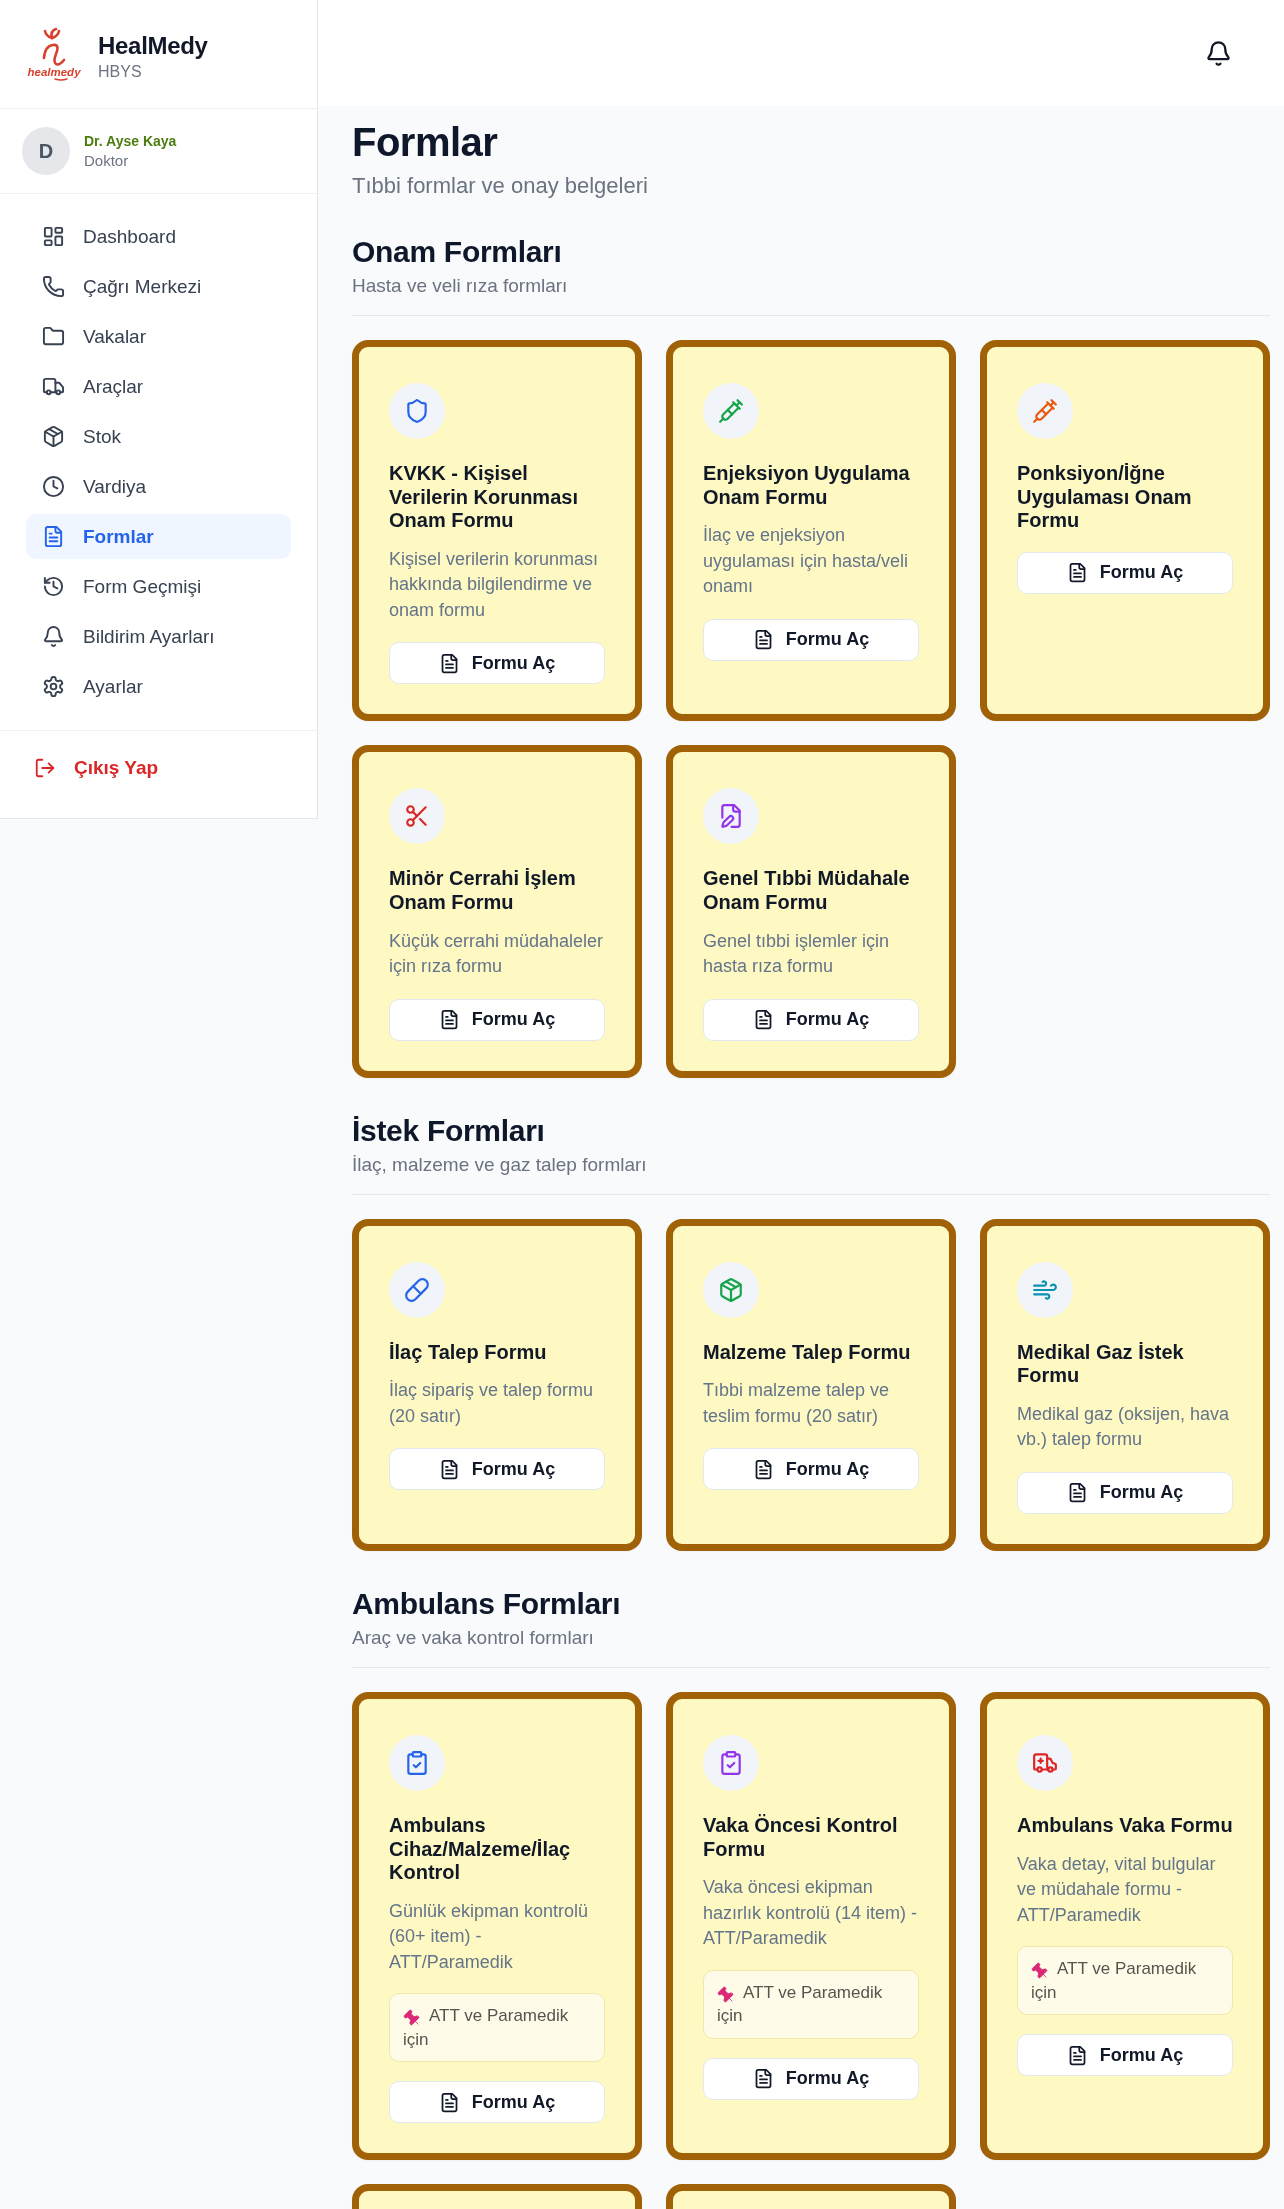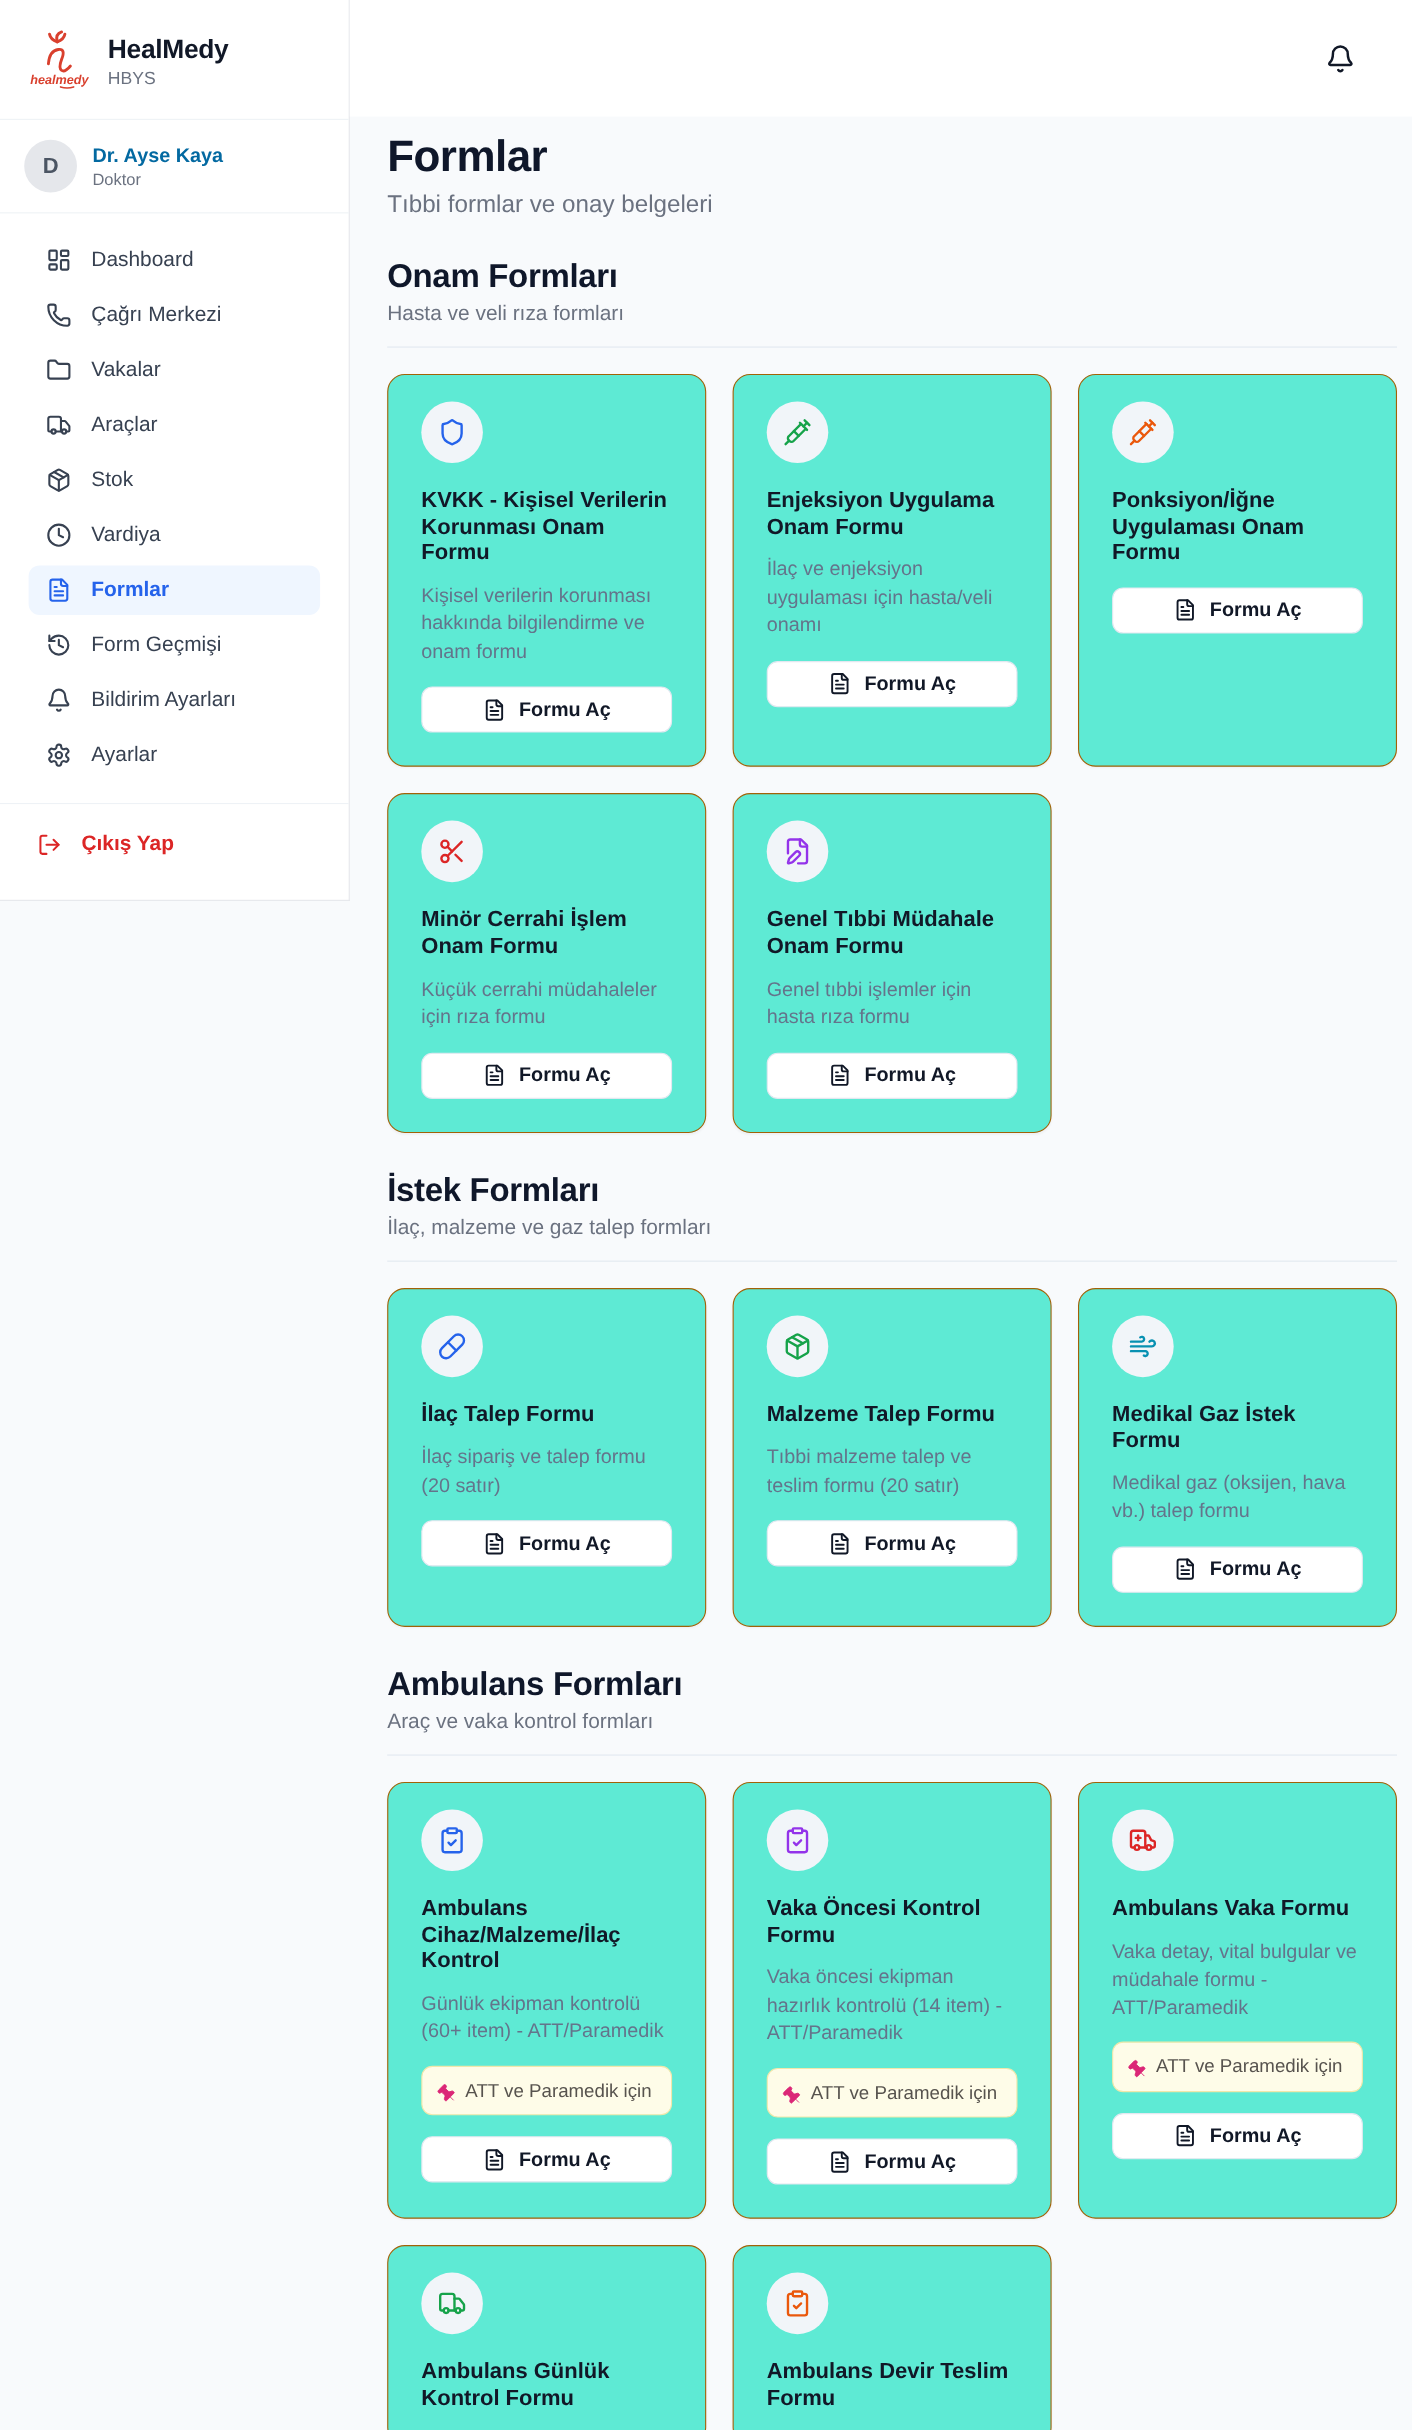--- a/index.html
+++ b/index.html
@@ -17,21 +17,21 @@
     border-right:1px solid #e5e7eb; border-bottom:1px solid #e5e7eb;
   }
   .brand { display:flex; align-items:center; gap:12px; padding:24px 22px 20px; border-bottom:1px solid #eef2f6; }
   .brand-name { font-size:24px; font-weight:800; color:#111827; letter-spacing:-0.3px; }
   .brand-sub { font-size:16px; color:#6b7280; margin-top:3px; }
   .logo-box { width:64px; height:64px; display:flex; align-items:center; justify-content:center; }
 
   .user { display:flex; align-items:center; gap:14px; padding:18px 22px; border-bottom:1px solid #eef2f6; }
   .avatar { width:48px; height:48px; border-radius:50%; background:#e5e7eb; color:#4b5563;
     display:flex; align-items:center; justify-content:center; font-size:20px; font-weight:700; }
-  .user-name { font-size:18px; font-weight:700; color:#0369a1; }
+  .user-name { font-size:14px; font-weight:700; color:#4d7c0f; }
   .user-role { font-size:15px; color:#6b7280; margin-top:3px; }
 
   nav.menu { padding:20px 26px 4px; }
   .menu-item {
     display:flex; align-items:center; gap:18px; height:45px; padding:0 16px;
     margin-bottom:5px; border-radius:10px; font-size:19px; color:#374151; cursor:pointer;
   }
   .menu-item svg { width:23px; height:23px; flex-shrink:0; }
   .menu-item.active { background:#eff6ff; color:#2563eb; font-weight:600; }
   .side-divider { border:none; border-top:1px solid #eef2f6; margin:12px 0 0; }
@@ -53,21 +53,21 @@
   .page-title { font-size:40px; font-weight:800; color:#0f172a; letter-spacing:-0.5px; }
   .page-sub { font-size:22px; color:#6b7280; margin-top:8px; }
 
   .section { margin-top:36px; }
   .section-title { font-size:30px; font-weight:700; color:#0f172a; letter-spacing:-0.3px; }
   .section-sub { font-size:19px; color:#6b7280; margin-top:6px; }
   .section-divider { border:none; border-top:1px solid #e2e8f0; margin-top:18px; }
   .cards { display:grid; grid-template-columns:repeat(3,1fr); gap:24px; margin-top:24px; }
 
   .card {
-    background:#5eead4; border:1px solid #a16207; border-radius:16px; padding:24px 30px 30px;
+    background:#fef9c3; border:7px solid #a16207; border-radius:16px; padding:36px 30px 30px;
     box-shadow:0 1px 2px rgba(16,24,40,.04);
   }
   .icon-circle { width:56px; height:56px; border-radius:50%; background:#f1f5f9;
     display:flex; align-items:center; justify-content:center; margin-bottom:23px; }
   .icon-circle svg { width:26px; height:26px; }
   .card-title { font-size:20px; font-weight:700; color:#111827; line-height:1.18; }
   .card-desc { font-size:18px; color:#64748b; line-height:1.42; margin-top:14px; }
   .card-badge {
     margin-top:18px; background:#fefce8; border:1px solid #f1e7aa; border-radius:10px;
     padding:10px 13px; font-size:17px; color:#57534e; line-height:1.38;

